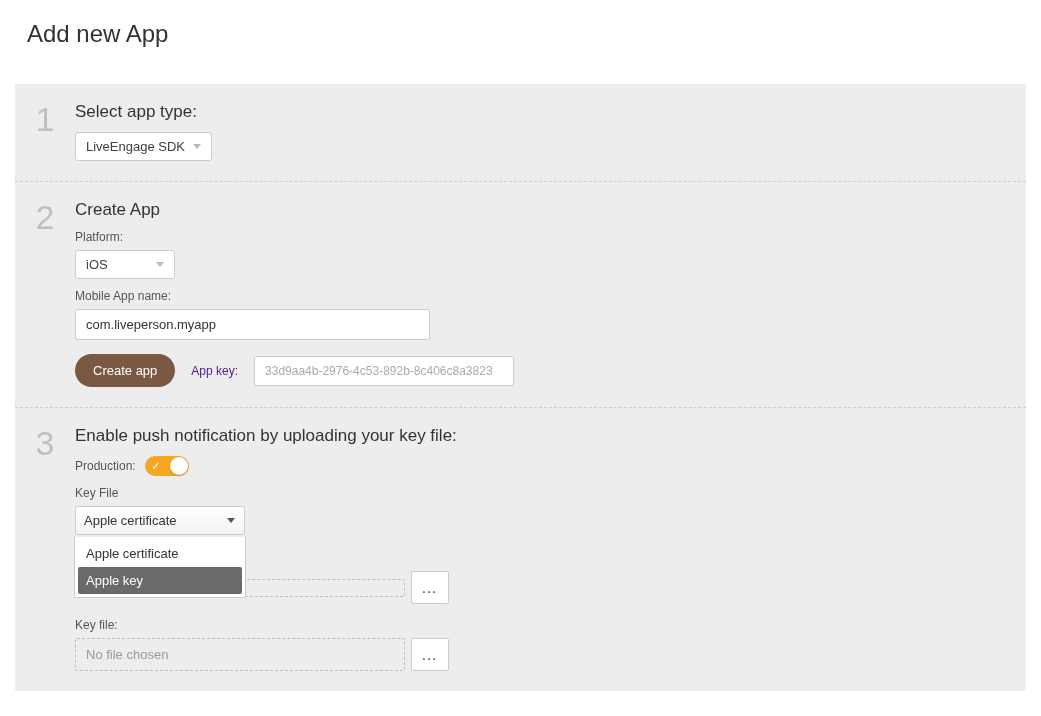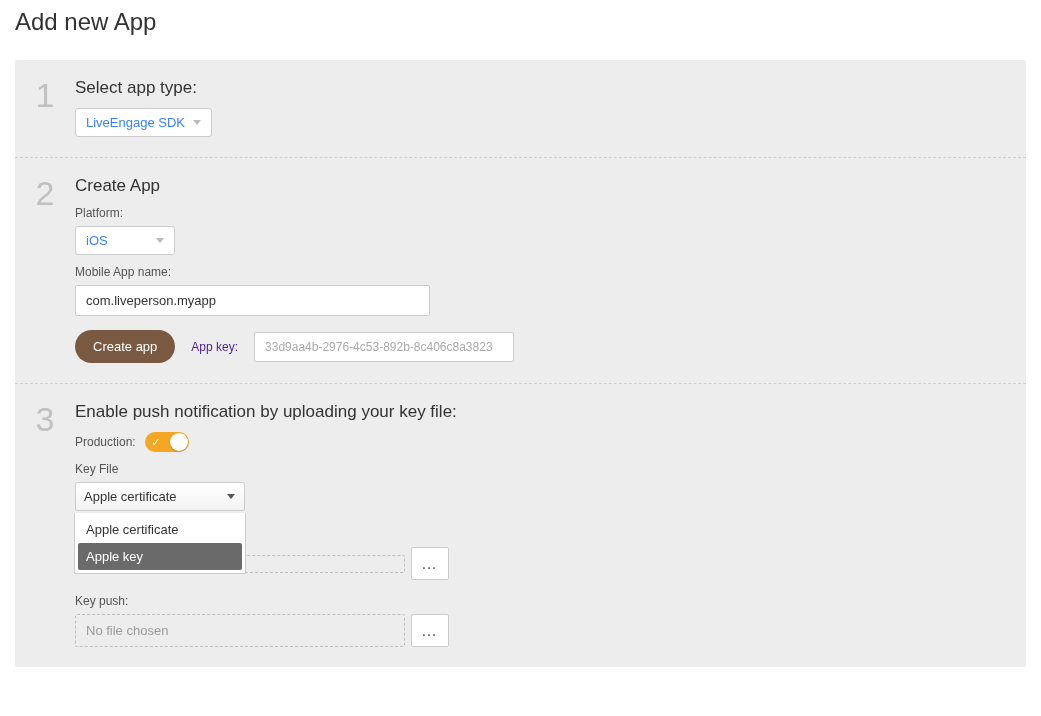--- a/index.html
+++ b/index.html
@@ -7,21 +7,21 @@
     margin: 0;
     font-family: "Trebuchet MS", "Lucida Grande", Tahoma, Arial, sans-serif;
     background: #fff;
     color: #444;
     width: 1041px;
   }
   .page-header {
     padding: 8px 15px 4px 15px;
   }
   .page-header h1 {
-    margin: 0;
+    margin: 12px;
     font-size: 24px;
     font-weight: 500;
     color: #333;
   }
   .page-header .sub {
     margin-top: 6px;
     font-size: 12px;
     color: #666;
   }
   .page-header .sub a {
@@ -80,21 +80,21 @@
     margin: 10px 0 6px 0;
   }
   .select-box {
     display: inline-flex;
     align-items: center;
     background: #fff;
     border: 1px solid #ccc;
     border-radius: 3px;
     padding: 6px 10px;
     font-size: 13px;
-    color: #3b82f6;
+    color: #404040;
     cursor: pointer;
   }
   .select-box.small { width: 100px; justify-content: space-between; }
   .chevron {
     margin-left: 8px;
     width: 0; height: 0;
     border-left: 4px solid transparent;
     border-right: 4px solid transparent;
     border-top: 5px solid #bbb;
   }
@@ -293,21 +293,21 @@
         </div>
       </div>
 
       <div style="height:30px;"></div>
 
       <div class="file-row">
         <div class="file-field"></div>
         <button class="browse-btn">…</button>
       </div>
 
-      <div class="label" style="margin-top:14px;">Key push:</div>
+      <div class="label" style="margin-top:14px;">Key file:</div>
       <div class="file-row">
         <div class="file-field">No file chosen</div>
         <button class="browse-btn">…</button>
       </div>
 
     </div>
   </div>
 
 </div>
 

